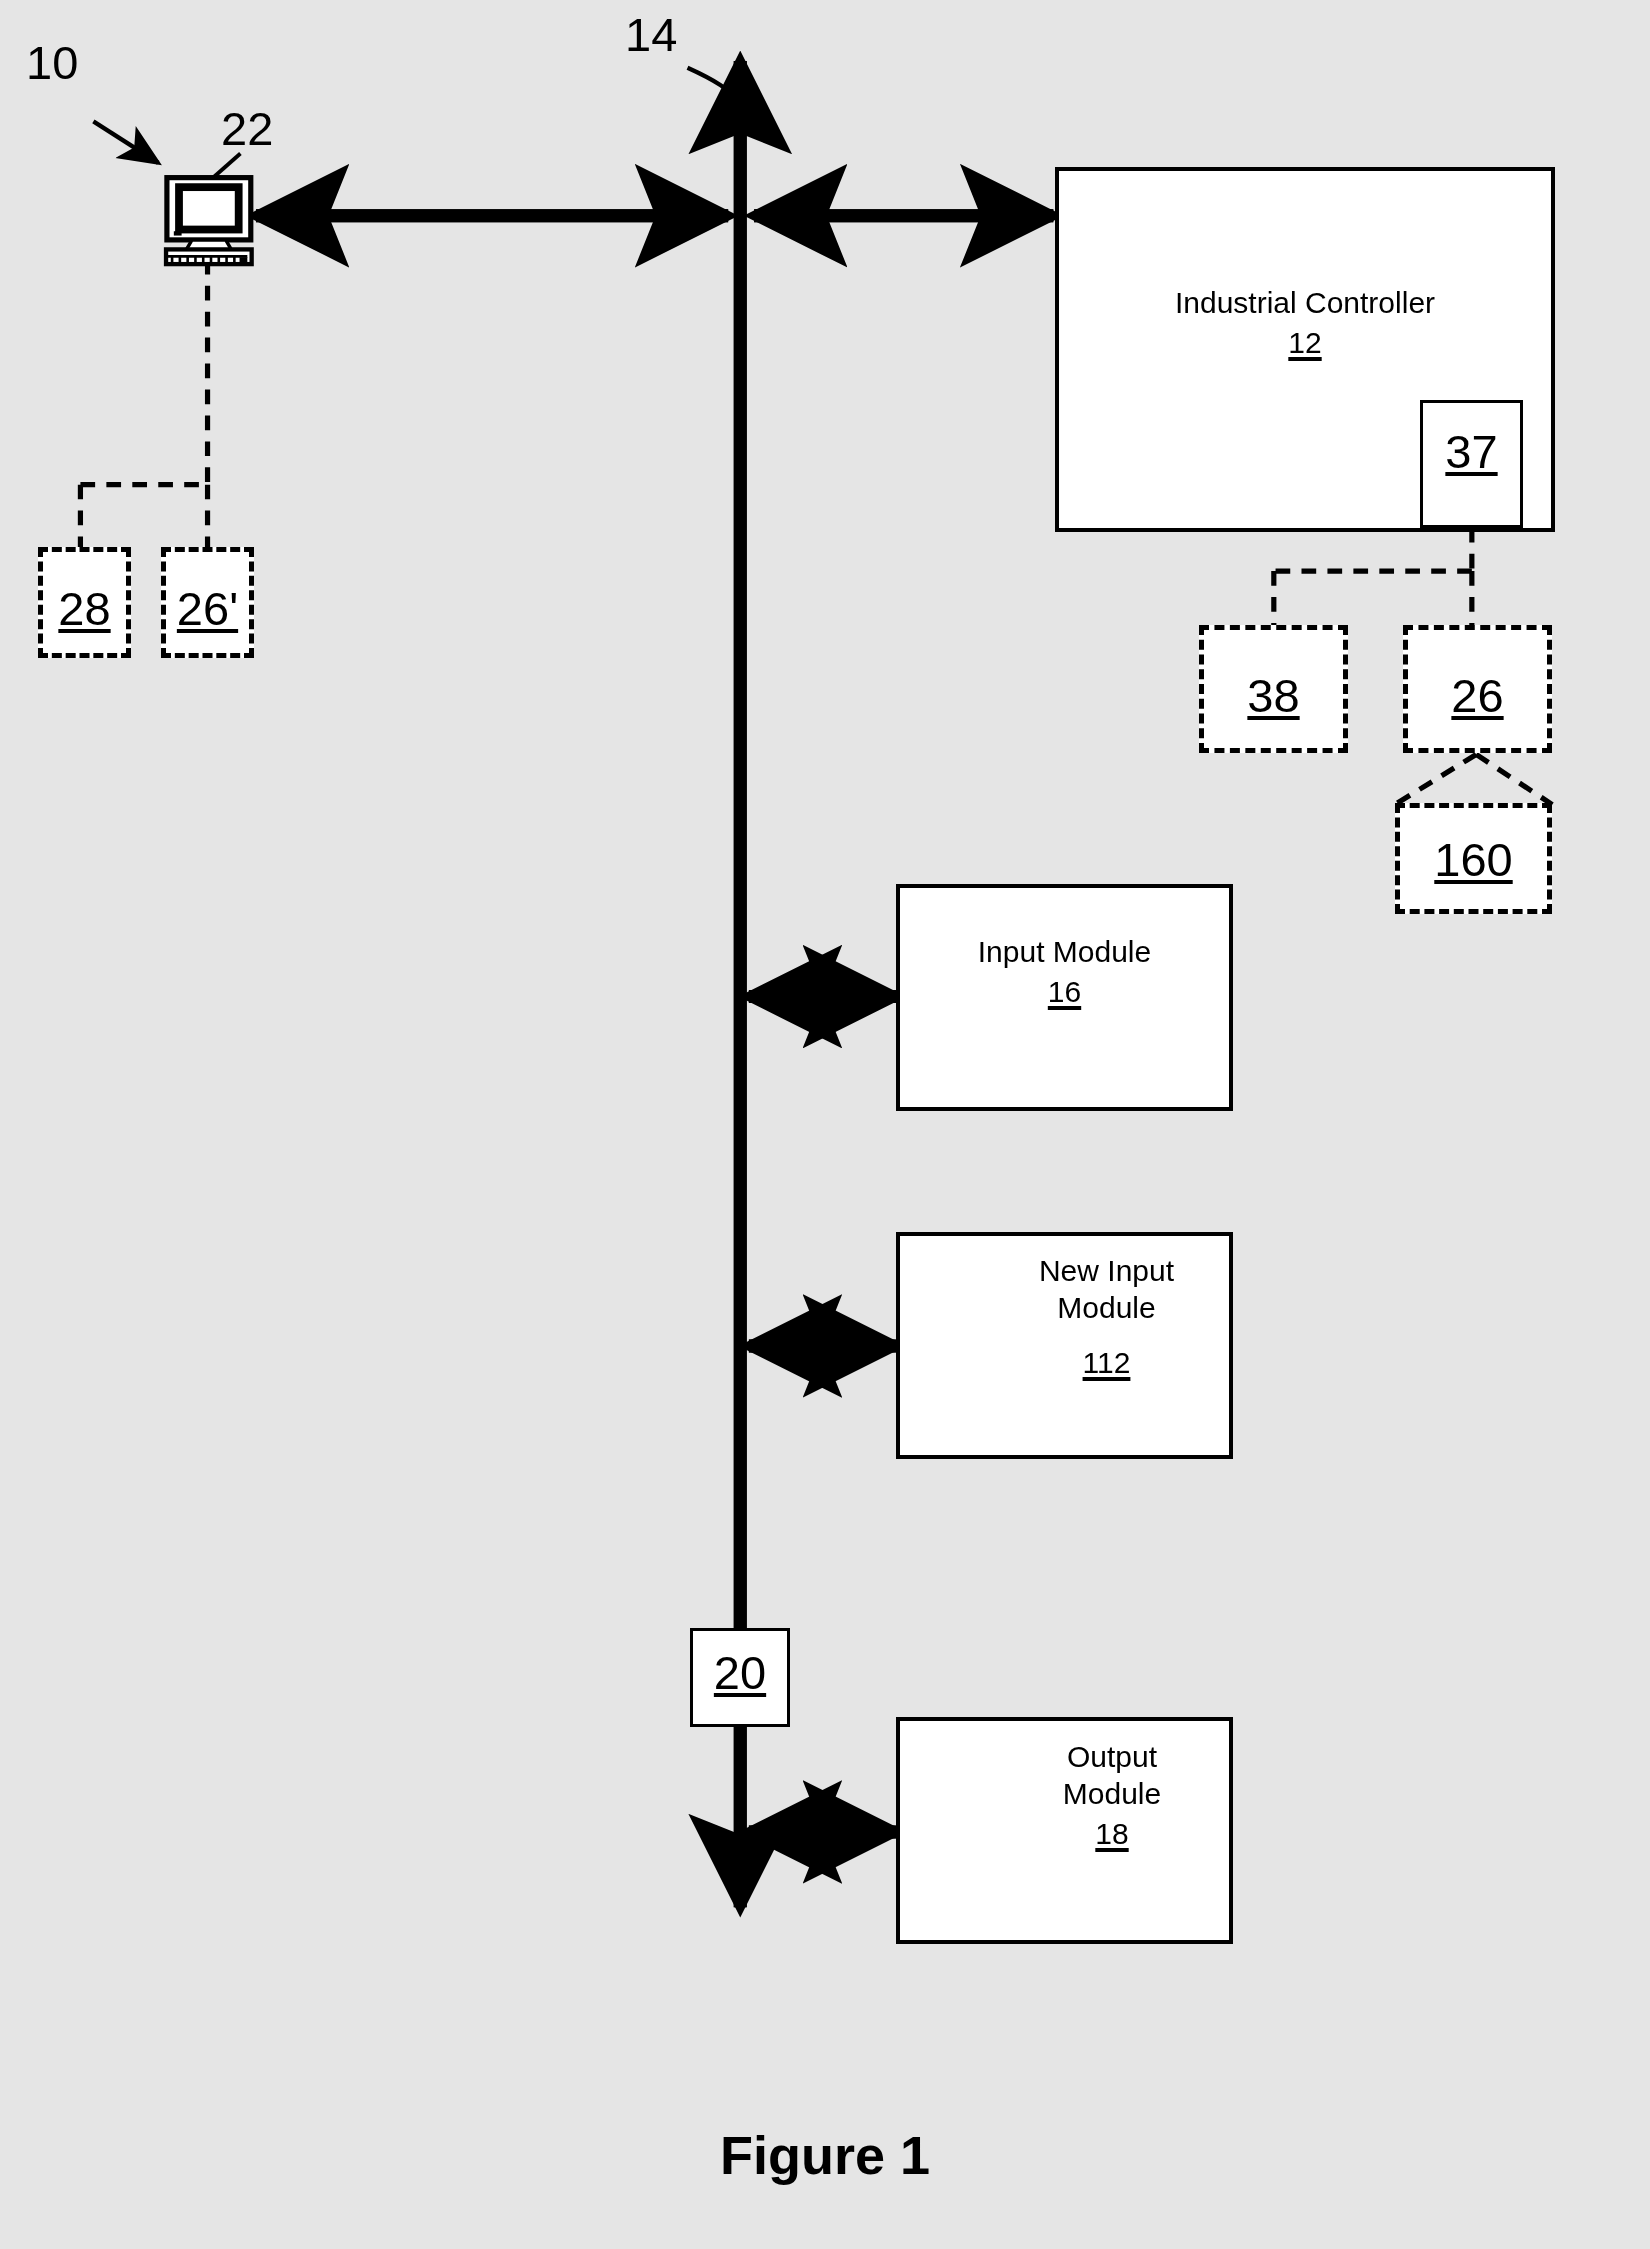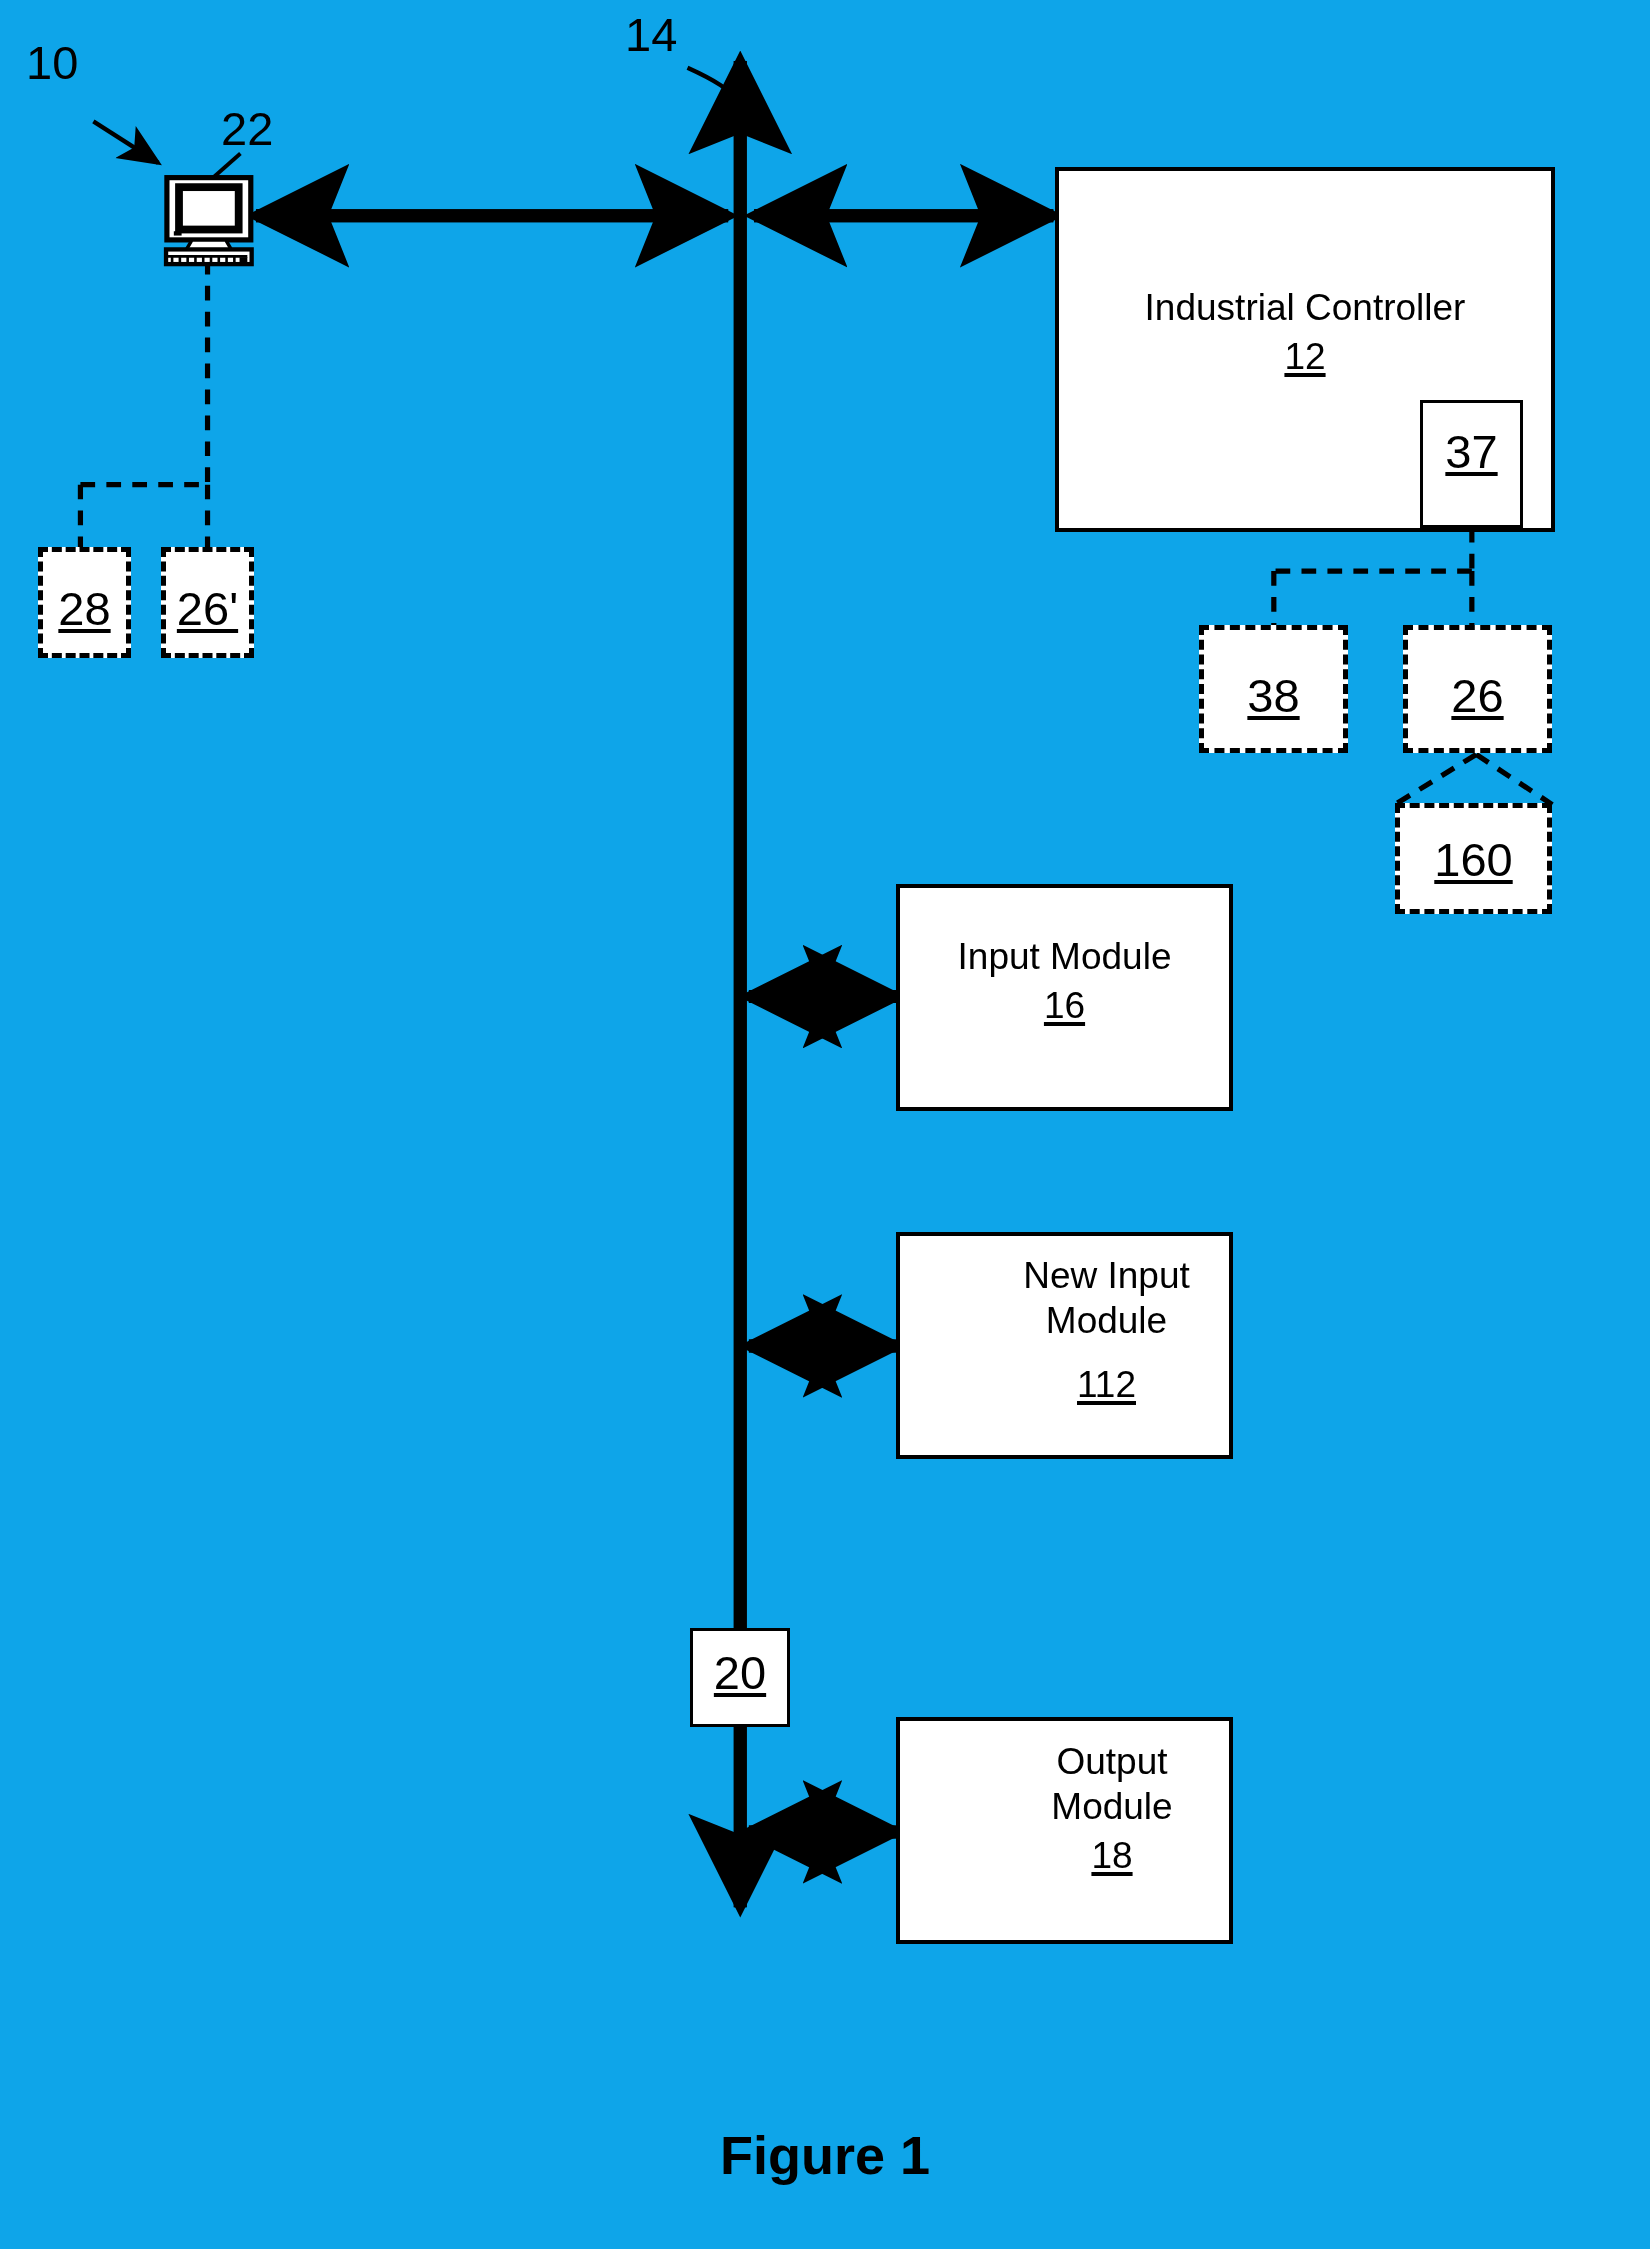--- a/index.html
+++ b/index.html
@@ -8,21 +8,21 @@
     background: #ffffff;
   }
   body {
     font-family: "Liberation Sans", sans-serif;
     color: #000000;
   }
   #page {
     position: relative;
     width: 1650px;
     height: 2250px;
-    background: #0ea5e9;
+    background: #e5e5e5;
     overflow: hidden;
   }
   svg.layer {
     position: absolute;
     left: 0;
     top: 0;
     width: 1650px;
     height: 2250px;
     pointer-events: none;
   }
@@ -41,21 +41,21 @@
     color: #000;
     text-decoration: underline;
     text-underline-offset: 4.3px;
     text-decoration-thickness: 3.5px;
     white-space: nowrap;
   }
   .boxtext {
     position: absolute;
     text-align: center;
     font-family: "Liberation Sans", sans-serif;
-    font-size: 37px;
+    font-size: 30px;
     line-height: 1.22;
     color: #000;
   }
   .boxtext .num {
     text-decoration: underline;
     text-underline-offset: 4.3px;
     text-decoration-thickness: 3.5px;
   }
   .solidbox {
     position: absolute;

